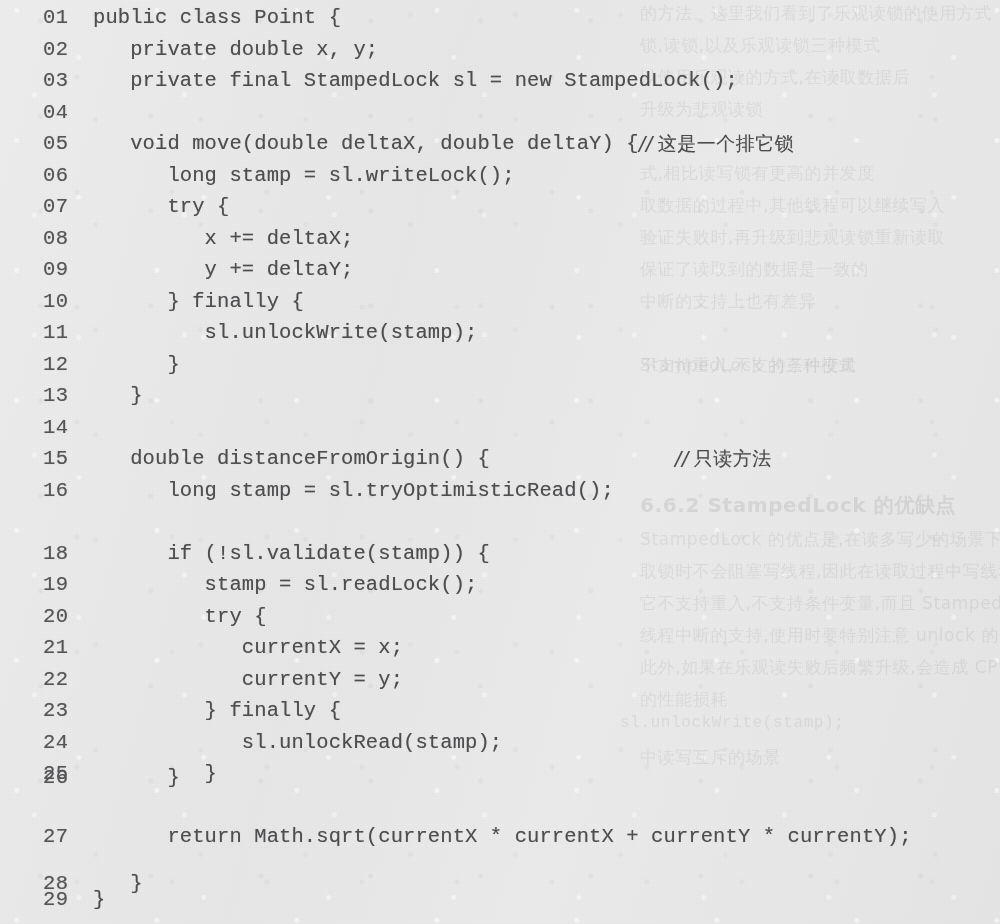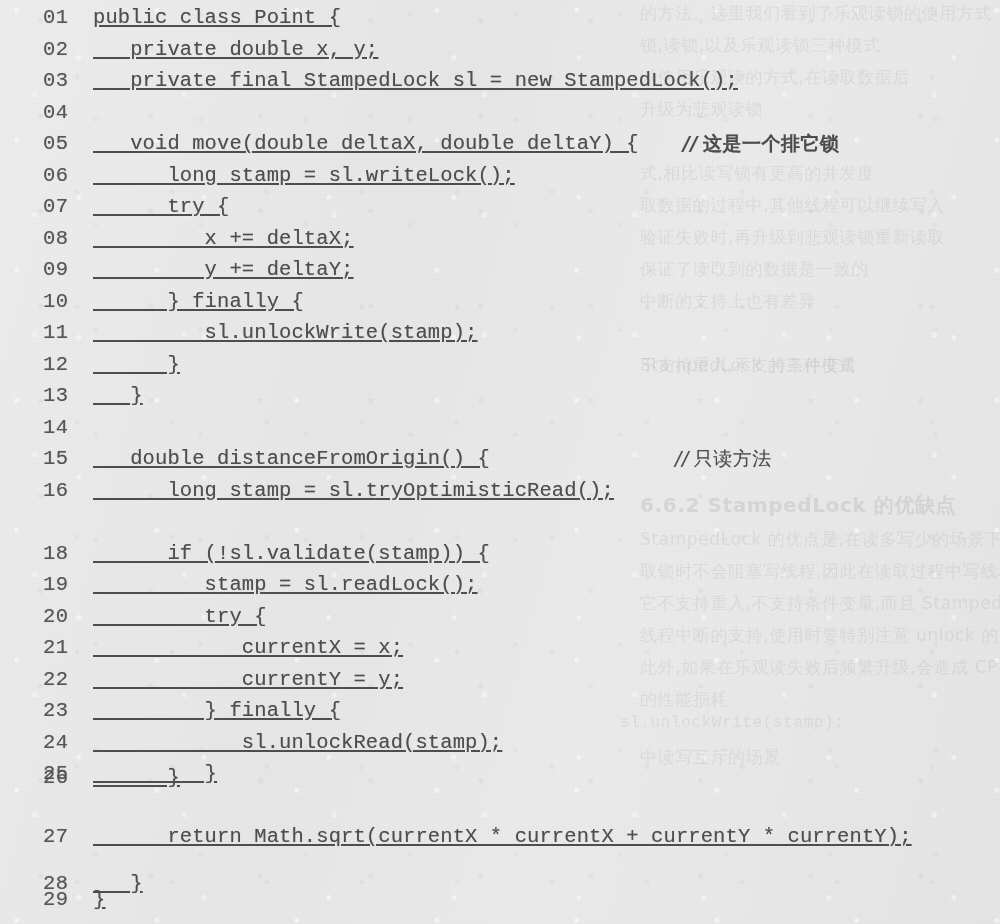--- a/index.html
+++ b/index.html
@@ -81,21 +81,20 @@
     color: #57575a;
     letter-spacing: 0.4px;
     text-shadow: 0 0 0.7px rgba(80,80,80,0.5);
   }
   .src {
     position: absolute;
     left: 58px;
     color: #4e4e51;
     letter-spacing: 0.1px;
     text-shadow: 0 0 0.7px rgba(80,80,80,0.45);
-    text-decoration: underline;
   }
   .cmt {
     position: absolute;
     color: #4c4c4f;
     font-family: "DejaVu Sans", sans-serif;
     font-size: 19px;
     letter-spacing: 0.5px;
     text-shadow: 0 0 0.7px rgba(80,80,80,0.4);
   }
   .cmt .slashes {
@@ -130,21 +129,21 @@
       <div class="ghost-line" style="left: 640px; top: 688px; font-size: 17px;">的性能损耗</div>
       <div class="ghost-line mono" style="left: 620px; top: 714px; font-size: 16px;">sl.unlockWrite(stamp);</div>
       <div class="ghost-line" style="left: 640px; top: 746px; font-size: 17px;">中读写互斥的场景</div>
     </div>
 
   <div id="code-listing">
       <div class="code-row" style="top: 2px;"><span class="ln">01</span><span class="src">public class Point {</span></div>
       <div class="code-row" style="top: 33.5px;"><span class="ln">02</span><span class="src">   private double x, y;</span></div>
       <div class="code-row" style="top: 65px; padding-left: 28px;"><span class="ln">03</span><span class="src">   private final StampedLock sl = new StampedLock();</span></div>
       <div class="code-row" style="top: 96.5px;"><span class="ln">04</span><span class="src"></span></div>
-      <div class="code-row" style="top: 128px;"><span class="ln">05</span><span class="src">   void move(double deltaX, double deltaY) {</span><span class="cmt" style="left: 648px; font-weight: bold;"><span class="slashes">//</span><span>这是一个排它锁</span></span></div>
+      <div class="code-row" style="top: 128px;"><span class="ln">05</span><span class="src">   void move(double deltaX, double deltaY) {</span><span class="cmt" style="left: 604px;"><span class="slashes">//</span><span>这是一个排它锁</span></span></div>
       <div class="code-row" style="top: 159.5px;"><span class="ln">06</span><span class="src">      long stamp = sl.writeLock();</span></div>
       <div class="code-row" style="top: 191px;"><span class="ln">07</span><span class="src">      try {</span></div>
       <div class="code-row" style="top: 222.5px;"><span class="ln">08</span><span class="src">         x += deltaX;</span></div>
       <div class="code-row" style="top: 254px;"><span class="ln">09</span><span class="src">         y += deltaY;</span></div>
       <div class="code-row" style="top: 285.5px;"><span class="ln">10</span><span class="src">      } finally {</span></div>
       <div class="code-row" style="top: 317px;"><span class="ln">11</span><span class="src">         sl.unlockWrite(stamp);</span></div>
       <div class="code-row" style="top: 348.5px;"><span class="ln">12</span><span class="src">      }</span></div>
       <div class="code-row" style="top: 380px;"><span class="ln">13</span><span class="src">   }</span></div>
       <div class="code-row" style="top: 411.5px;"><span class="ln">14</span><span class="src"></span></div>
       <div class="code-row" style="top: 443px;"><span class="ln">15</span><span class="src">   double distanceFromOrigin() {</span><span class="cmt" style="left: 640px;"><span class="slashes">//</span><span>只读方法</span></span></div>

